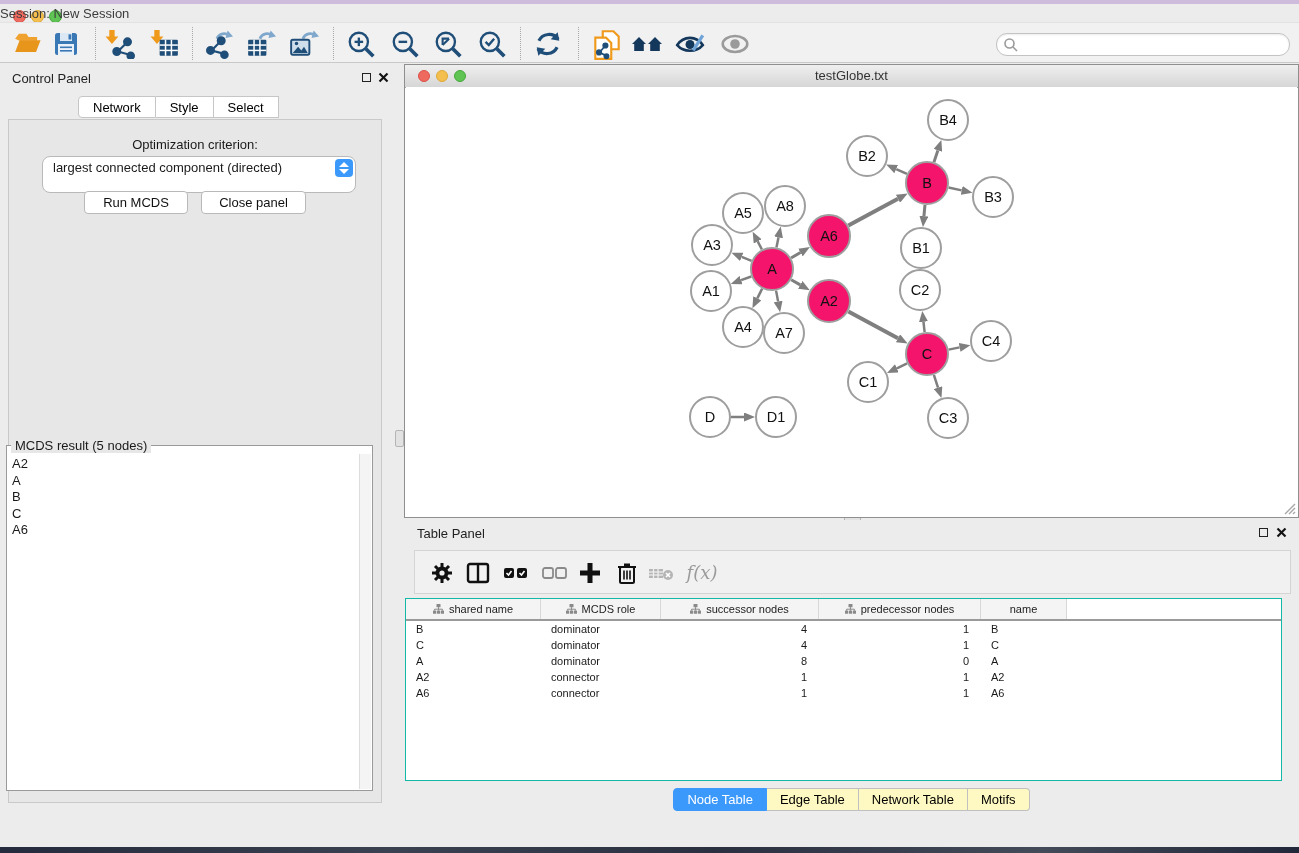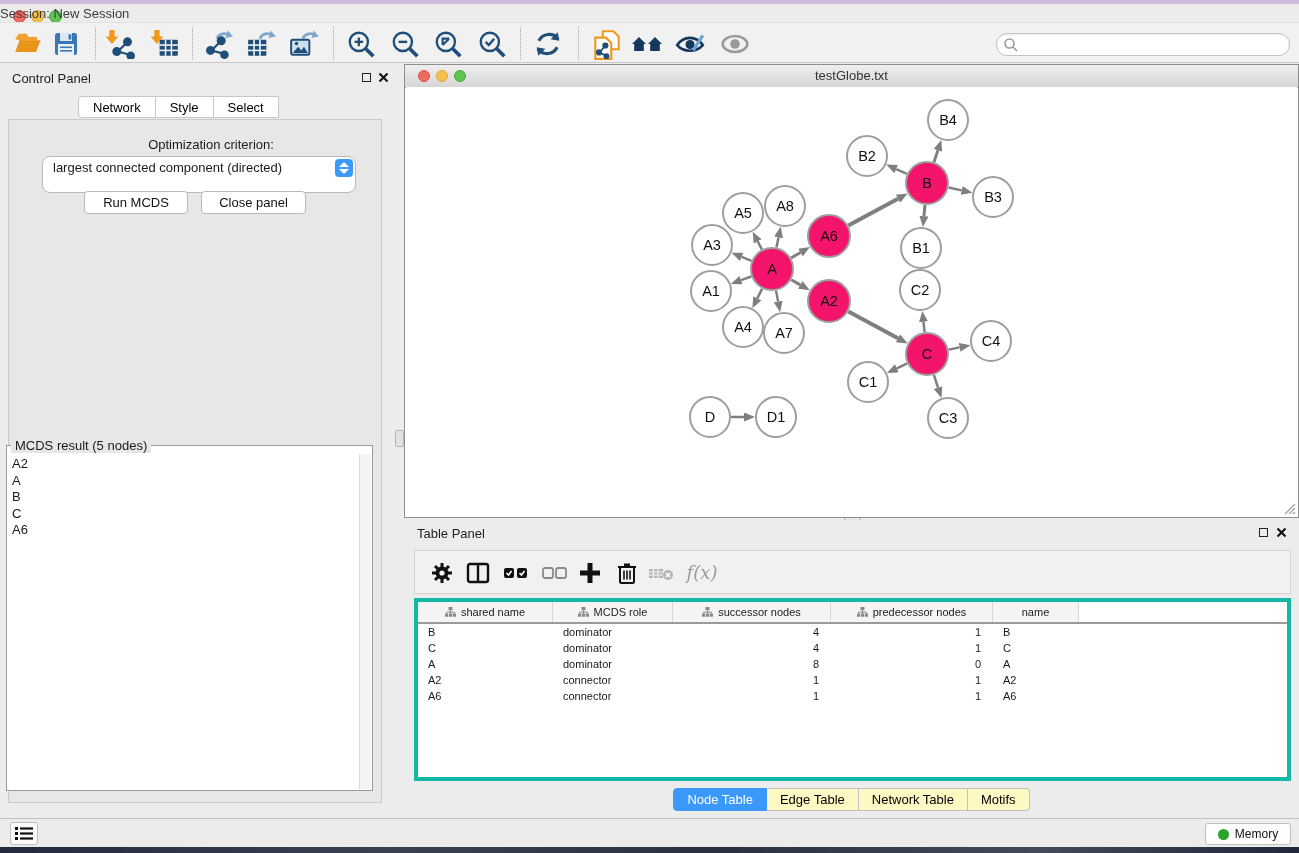--- a/index.html
+++ b/index.html
@@ -20,21 +20,21 @@
   
   .toolbar{left:0;top:22px;width:1299px;height:41px;background:#f1f1f1;
     border-top:1px solid #e2e2e2;border-bottom:1px solid #c9c9c9;box-sizing:border-box;}
   .tbtn{position:absolute;top:5px;width:34px;height:32px;background:none;border:none;padding:0;cursor:pointer;}
   .tbtn svg{display:block;margin:auto;}
   .tsep{position:absolute;top:4px;height:33px;width:0;border-left:1px dotted #a8a8a8;}
   .searchbox{position:absolute;left:996px;top:10px;width:292px;height:21px;background:#fff;
     border:1px solid #c3c3c3;border-radius:11px;box-shadow:inset 0 1px 2px rgba(0,0,0,.08);}
   .searchbox svg{position:absolute;left:6px;top:3px;}
   
-  .cpanel{left:0;top:63px;width:390px;height:755px;background:#ececec;padding-left:32px;}
+  .cpanel{left:0;top:63px;width:390px;height:755px;background:#ececec;}
   .panel-title{position:absolute;left:12px;top:8px;font-size:13px;color:#222;}
   .float-ico{position:absolute;width:9px;height:9px;border:1.5px solid #222;box-sizing:border-box;background:none;padding:0;}
   .close-ico{position:absolute;width:11px;height:11px;background:none;border:none;padding:0;}
   .close-ico svg{display:block}
   .ctabs{position:absolute;left:78px;top:33px;height:22px;display:flex;}
   .ctab{font-size:13px;padding:0 14px;height:22px;line-height:21px;background:#fff;
     border:1px solid #c6c6c6;border-left:none;cursor:pointer;font-family:inherit;}
   .ctab:first-child{border-left:1px solid #c6c6c6;border-radius:4px 0 0 4px;}
   .ctab:last-child{border-radius:0 4px 4px 0;}
   .ctab.active{background:#3b99fc;border-color:#3b99fc;color:#fff;margin-top:28px;}
@@ -70,22 +70,22 @@
   .nettitle{position:absolute;left:0;right:0;top:3px;text-align:center;font-size:13px;color:#333;}
   .netcanvas{position:absolute;left:1px;top:22px;right:1px;bottom:1px;background:#fff;overflow:hidden;}
   .grip{position:absolute;right:1px;bottom:1px;width:14px;height:14px;}
   
   .tpanel{left:404px;top:520px;width:895px;height:298px;background:#ececec;}
   .ttoolbar{position:absolute;left:10px;top:30px;width:877px;height:44px;background:#f1f1f1;
     border:1px solid #d4d4d4;box-sizing:border-box;}
   .tico{position:absolute;top:7px;width:30px;height:30px;background:none;border:none;padding:0;cursor:pointer;}
   .tico svg{display:block;margin:auto;}
   .fx{font-family:"DejaVu Serif",serif;font-style:italic;font-size:18px;color:#9a9a9a;line-height:28px;}
-  .dtable{position:absolute;left:10px;top:78px;width:877px;height:183px;background:#fff;
-    border:4px solid #14b8a6;box-sizing:border-box;overflow:hidden;}
+  .dtable{position:absolute;left:1px;top:78px;width:877px;height:183px;background:#fff;
+    border:1px solid #14b8a6;box-sizing:border-box;overflow:hidden;}
   .thead,.trow{display:grid;grid-template-columns:135px 120px 158px 162px 86px 1fr;}
   .thead{height:20px;border-bottom:2px solid #9a9a9a;}
   .th{background:#f4f4f4;border-right:1px solid #d8d8d8;font-size:11px;display:flex;
     align-items:center;justify-content:center;gap:5px;color:#222;}
   .th.nofill{background:#fff;border-right:none;}
   .trow{height:16px;font-size:11px;align-items:center;}
   .td{padding:0 10px;white-space:nowrap;}
   .td.r{text-align:right;padding-right:12px;}
   .btabs{position:absolute;left:0;width:100%;top:268px;height:23px;display:flex;justify-content:center;}
   .btab{font-size:13px;padding:0 13px;height:23px;line-height:22px;background:#fef9c3;
@@ -589,33 +589,15 @@
     </div>
 
     <div class="btabs">
       <button class="btab active">Node Table</button>
       <button class="btab">Edge Table</button>
       <button class="btab">Network Table</button>
       <button class="btab">Motifs</button>
     </div>
   </div>
 
-  <div class="abs statusbar">
-    <button class="listbtn">
-      <svg width="18" height="15" viewBox="0 0 18 15" style="display:block;margin:auto">
-          <g fill="#111">
-            <rect x="0" y="1" width="3" height="3"></rect>
-            <rect x="0" y="6" width="3" height="3"></rect>
-            <rect x="0" y="11" width="3" height="3"></rect>
-            <rect x="5" y="1.4" width="13" height="2.2"></rect>
-            <rect x="5" y="6.4" width="13" height="2.2"></rect>
-            <rect x="5" y="11.4" width="13" height="2.2"></rect>
-          </g>
-        </svg>
-    </button>
-    <button class="membtn">
-      <span class="memdot"></span>
-      <span>Memory</span>
-    </button>
-  </div>
 
   <div class="abs desktop-bottom"></div>
 </div>
 
 </body></html>

